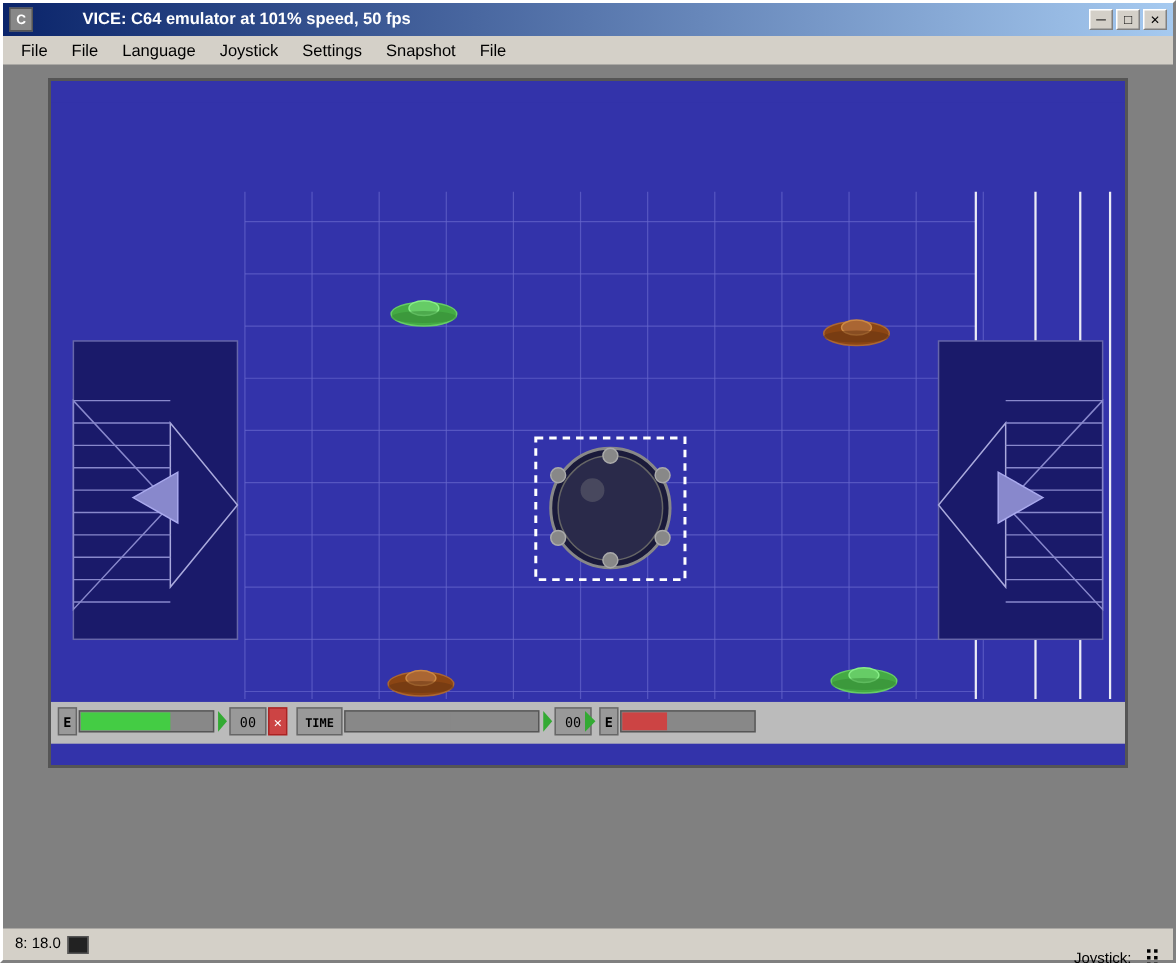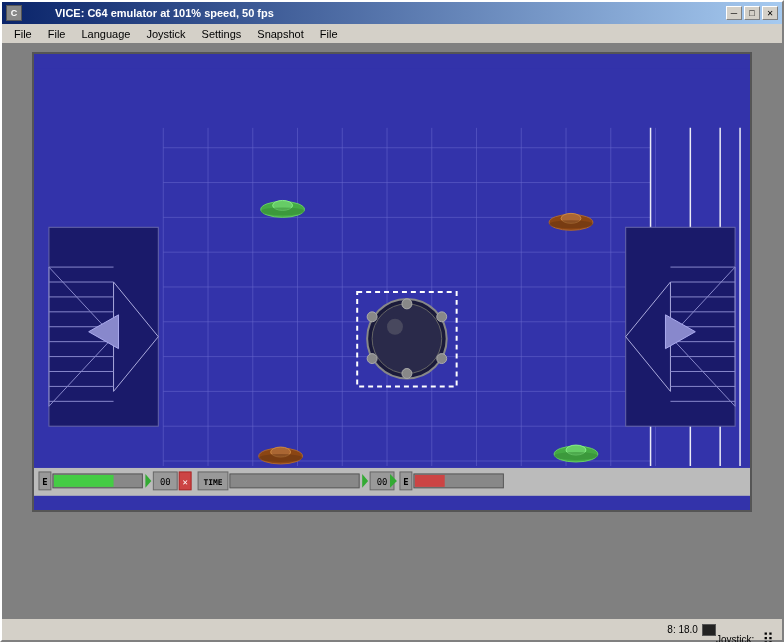--- a/index.html
+++ b/index.html
@@ -128,21 +128,21 @@
       height: 100%;
     }
 
     
     .bottom-status {
       height: 22px;
       background: #d4d0c8;
       border-top: 1px solid #808080;
       display: flex;
       align-items: center;
-      justify-content: flex-end;
+      justify-content: space-between;
       padding: 0 8px;
       flex-shrink: 0;
     }
     .bottom-left {
       display: flex;
       align-items: center;
       gap: 4px;
       font-size: 10px;
     }
     .bottom-right {

